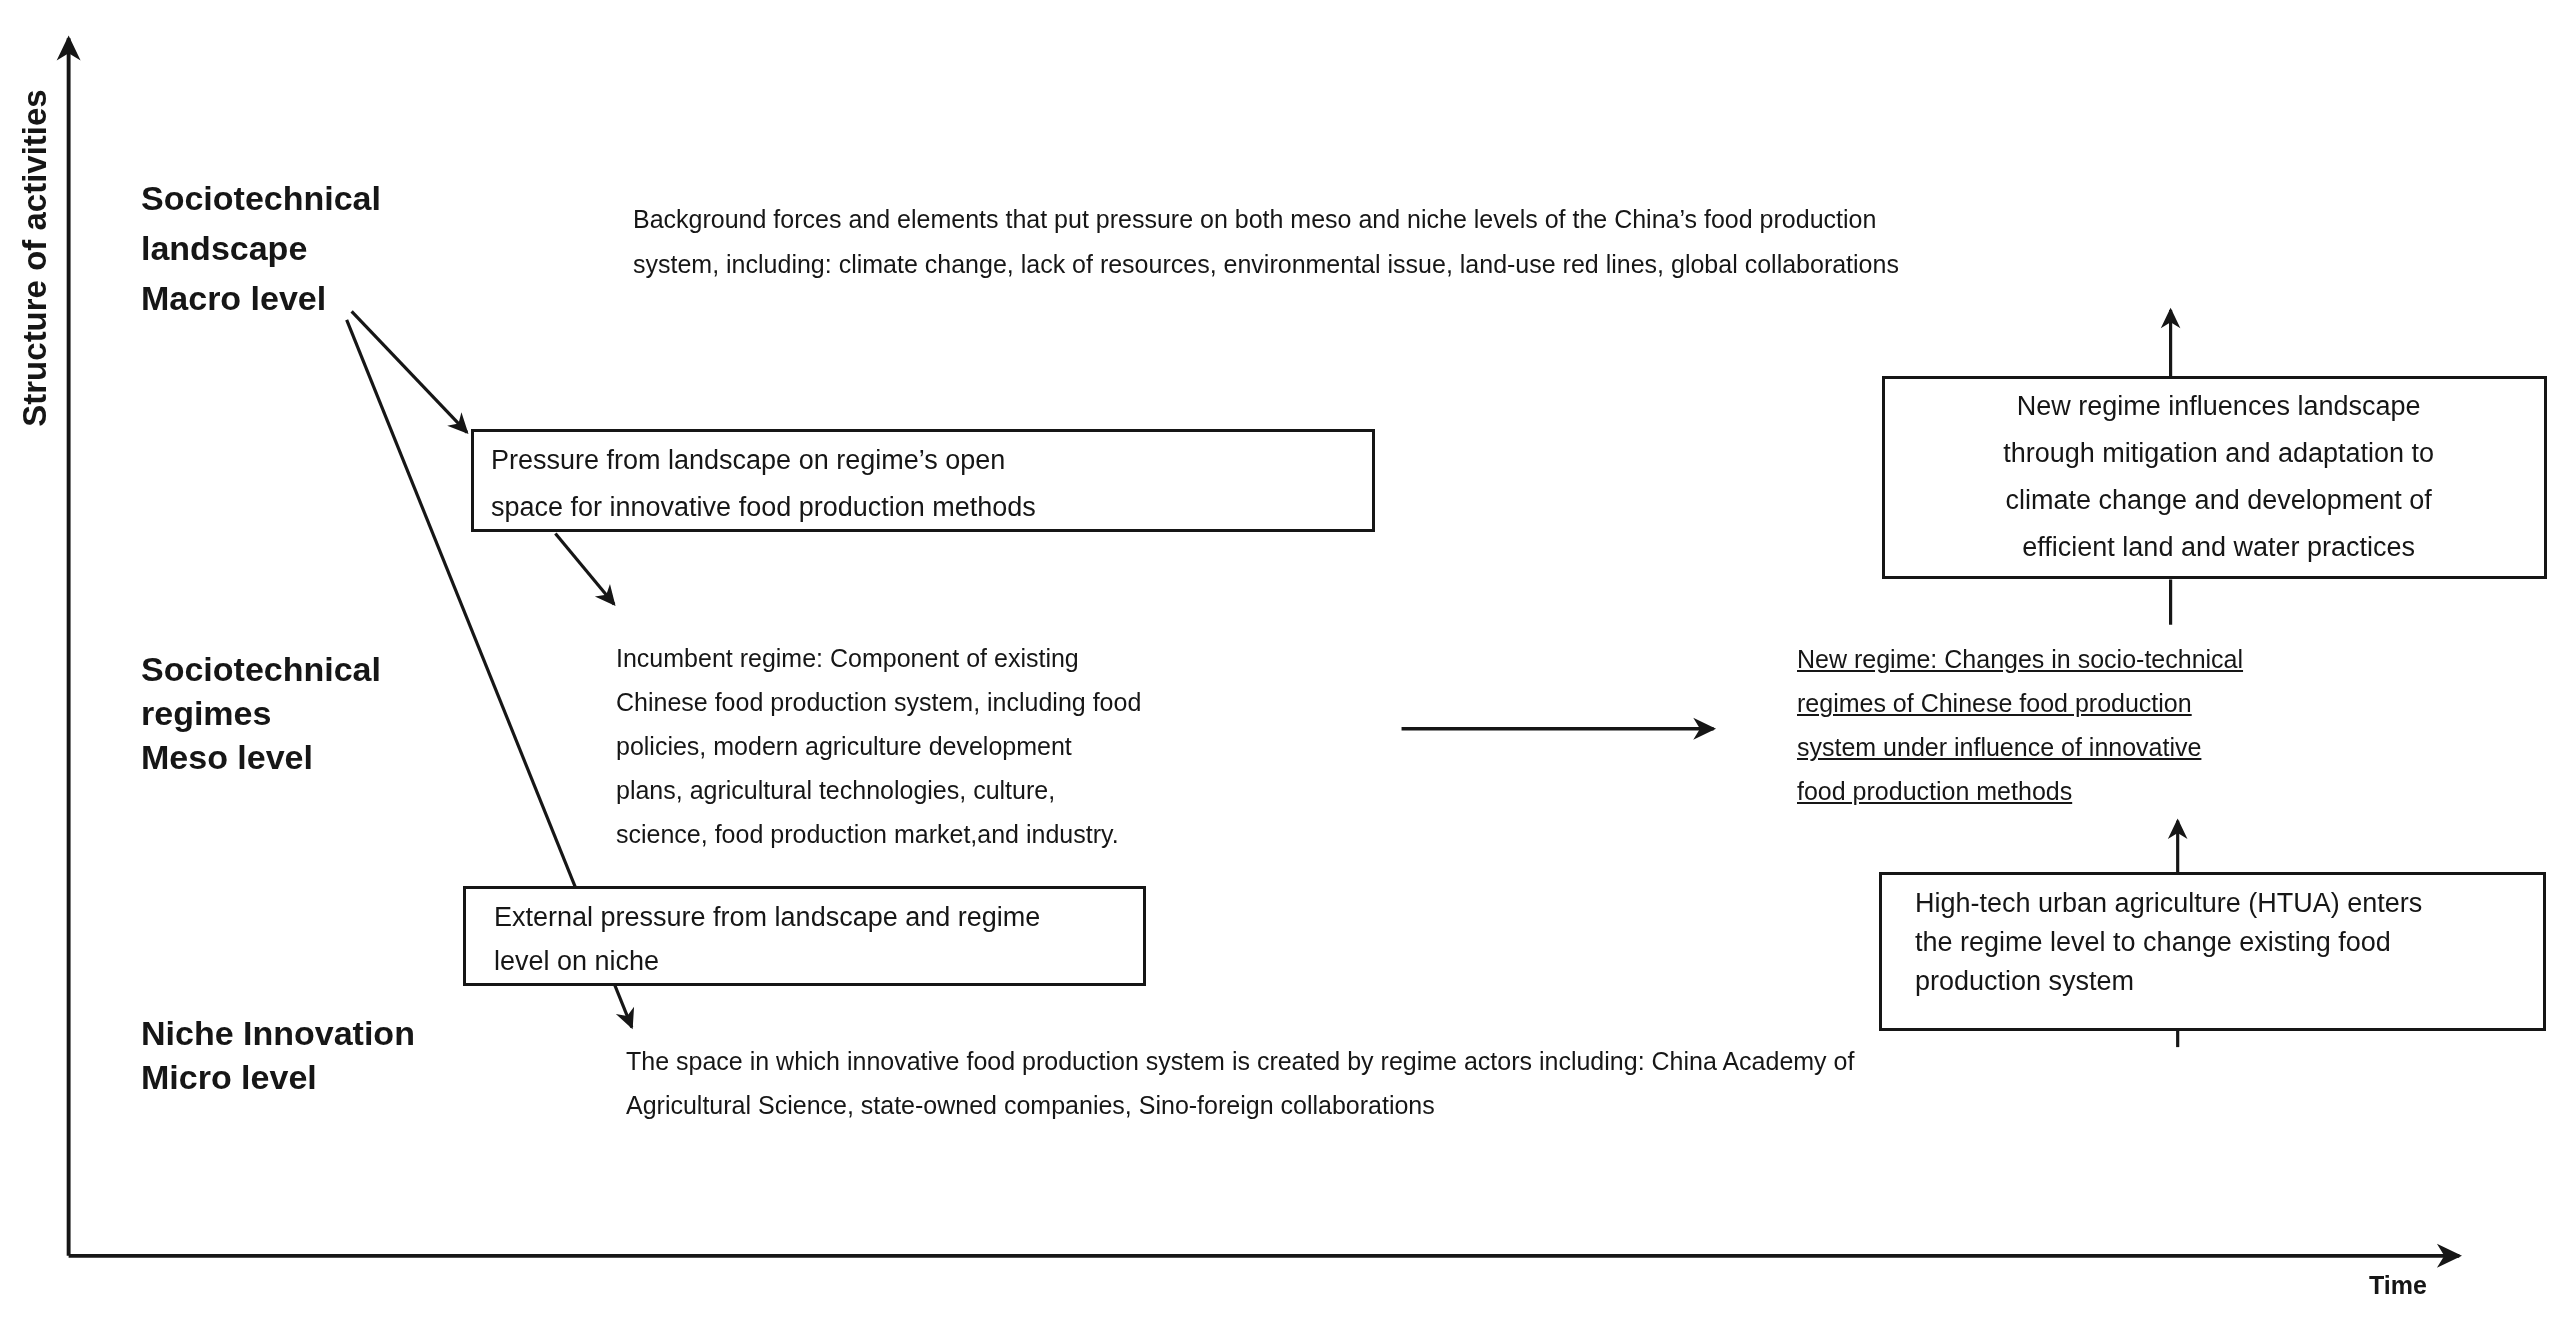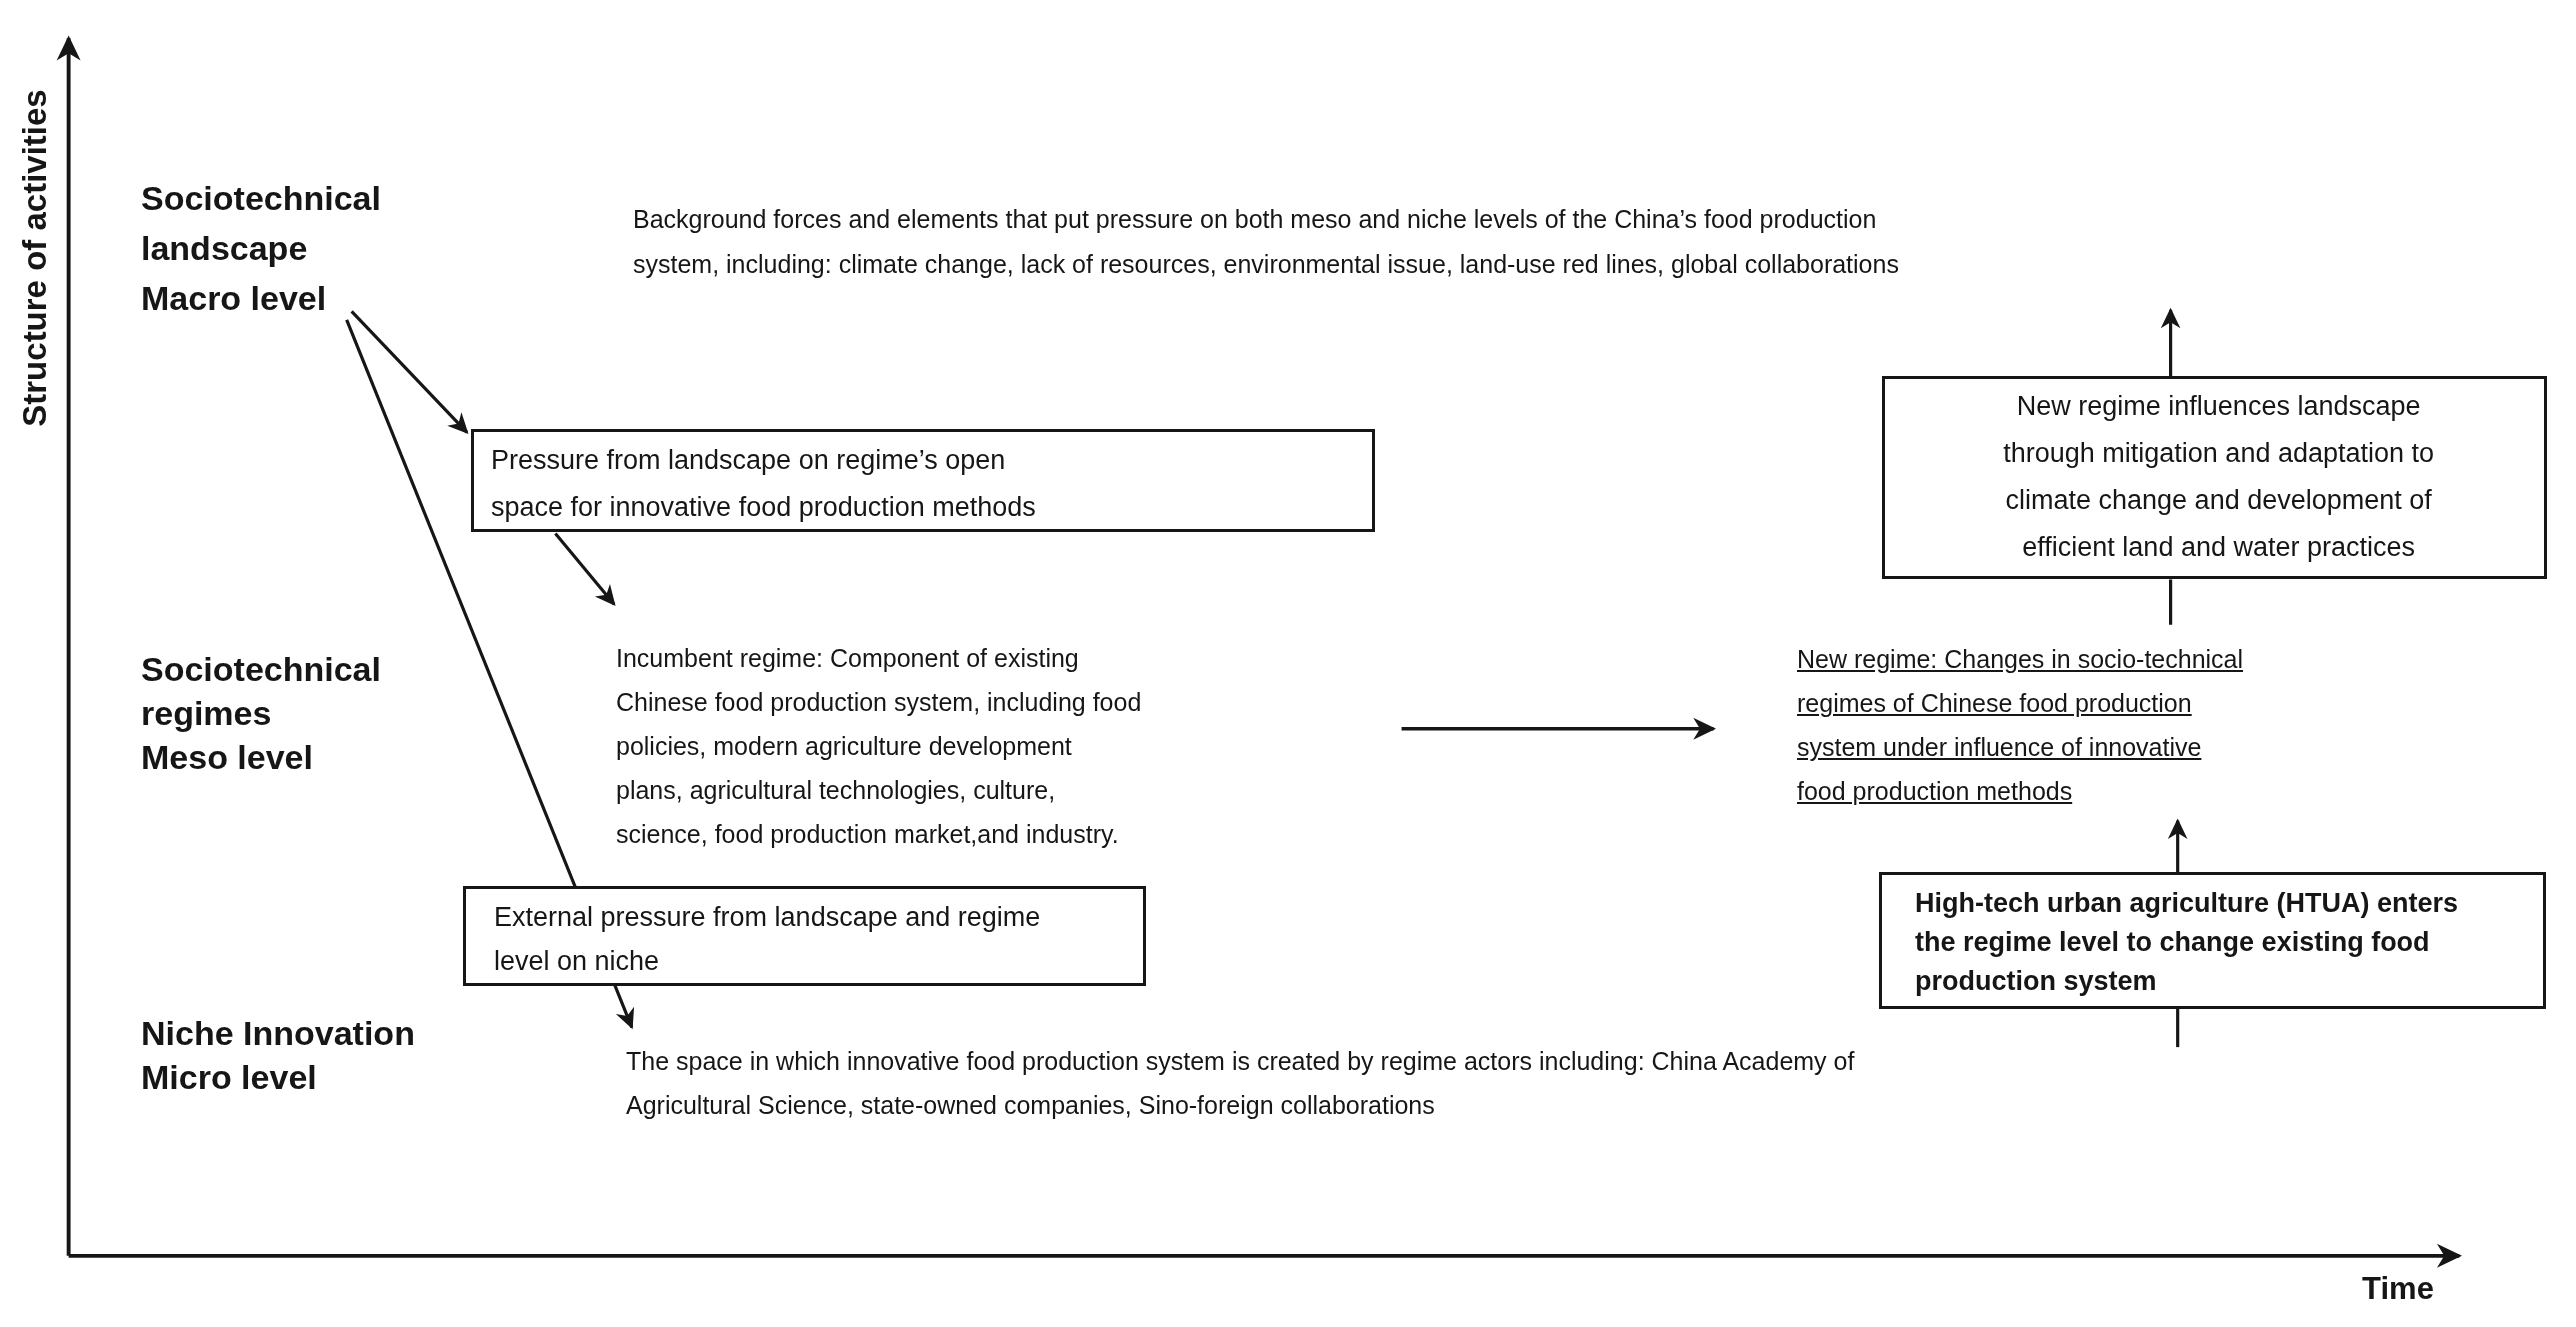--- a/index.html
+++ b/index.html
@@ -14,30 +14,30 @@
   .para.bg{line-height:45px;}
   .lvl{font-weight:bold;font-size:34px;line-height:44px;}
   .lvl.macro{line-height:50px;}
   .box{
     position:absolute;border:3.5px solid #161616;background:#ffffff;
     box-sizing:border-box;white-space:pre-line;font-size:27px;line-height:44px;
   }
   .box.pressure{left:471px;top:429px;width:904px;height:103px;padding:5px 9px 0 17px;line-height:47px;}
   .box.external{left:463px;top:886px;width:683px;height:100px;padding:5.7px 12.7px 0 28px;}
   .box.influence{left:1882px;top:376px;width:665px;height:203px;padding:4.2px 12.7px 0 21px;line-height:47px;text-align:center;}
-  .box.htua{left:1879px;top:872px;width:667px;height:137px;padding:8.5px 12.7px 0 33px;line-height:39px;font-weight:bold;}
+  .box.htua{left:1879px;top:872px;width:667px;height:159px;padding:8.5px 12.7px 0 33px;line-height:39px;font-weight:normal;}
   .ylab{
     position:absolute;left:35px;top:258px;
     transform:translate(-50%,-50%) rotate(-90deg);
     font-weight:bold;font-size:33px;white-space:nowrap;
   }
   .xlab{
     position:absolute;left:2398px;top:1271px;
     transform:translateX(-50%);
-    font-weight:bold;font-size:31px;white-space:nowrap;
+    font-weight:bold;font-size:25px;white-space:nowrap;
   }
 </style>
 </head>
 <body>
 
 <svg class="lines" width="2576" height="1328" viewBox="0 0 3641 1877">
   <defs>
     <marker id="ah" viewBox="0 0 10 10" refX="8.6" refY="5" markerWidth="7" markerHeight="7" orient="auto-start-reverse">
       <path d="M0.4,0.6 L9.6,5 L0.4,9.4 L3.1,5 Z" fill="#161616"></path>
     </marker>

